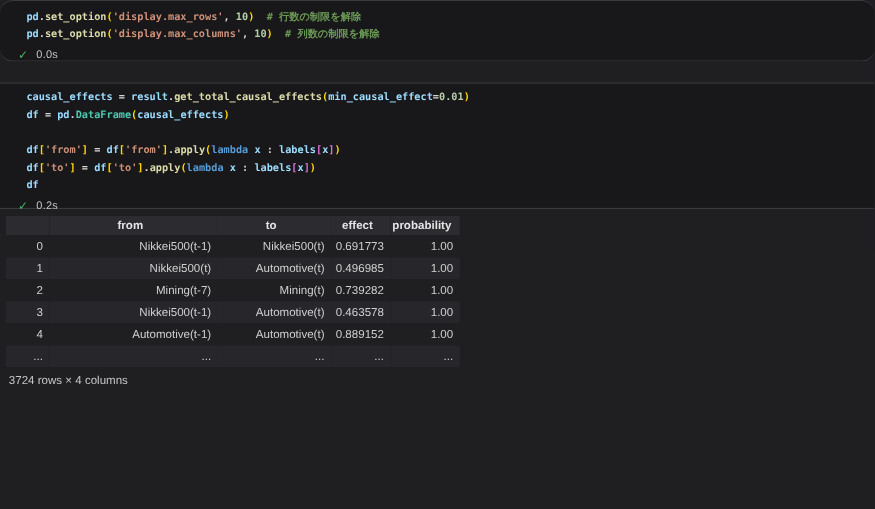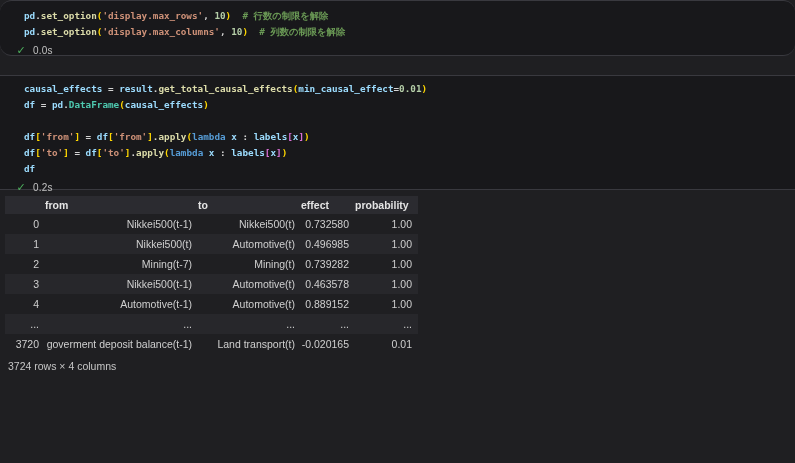--- a/index.html
+++ b/index.html
@@ -71,21 +71,21 @@
     border-collapse: collapse;
     table-layout: fixed;
     width: 413px;
     font-size: 10.5px;
   }
   .dataframe th {
     background: #2b2b30;
     color: #e4e4e4;
     font-weight: bold;
     height: 18px;
-    text-align: left;
+    text-align: center;
     padding-right: 6px;
     overflow: hidden;
     white-space: nowrap;
   }
   .dataframe td {
     height: 20px;
     text-align: right;
     padding-right: 6px;
     color: #cfcfcf;
     overflow: hidden;
@@ -137,21 +137,21 @@
             <th>to</th>
             <th>effect</th>
             <th>probability</th>
           </tr>
       </thead>
       <tbody>
           <tr>
             <td>0</td>
             <td>Nikkei500(t-1)</td>
             <td>Nikkei500(t)</td>
-            <td>0.732580</td>
+            <td>0.691773</td>
             <td>1.00</td>
           </tr>
           <tr>
             <td>1</td>
             <td>Nikkei500(t)</td>
             <td>Automotive(t)</td>
             <td>0.496985</td>
             <td>1.00</td>
           </tr>
           <tr>
@@ -175,25 +175,18 @@
             <td>0.889152</td>
             <td>1.00</td>
           </tr>
           <tr>
             <td>...</td>
             <td>...</td>
             <td>...</td>
             <td>...</td>
             <td>...</td>
           </tr>
-          <tr>
-            <td>3720</td>
-            <td>goverment deposit balance(t-1)</td>
-            <td>Land transport(t)</td>
-            <td>-0.020165</td>
-            <td>0.01</td>
-          </tr>
         </tbody>
     </table>
     <div class="table-footer">3724 rows × 4 columns</div>
   </section>
 
 </div>
 
 </body></html>

